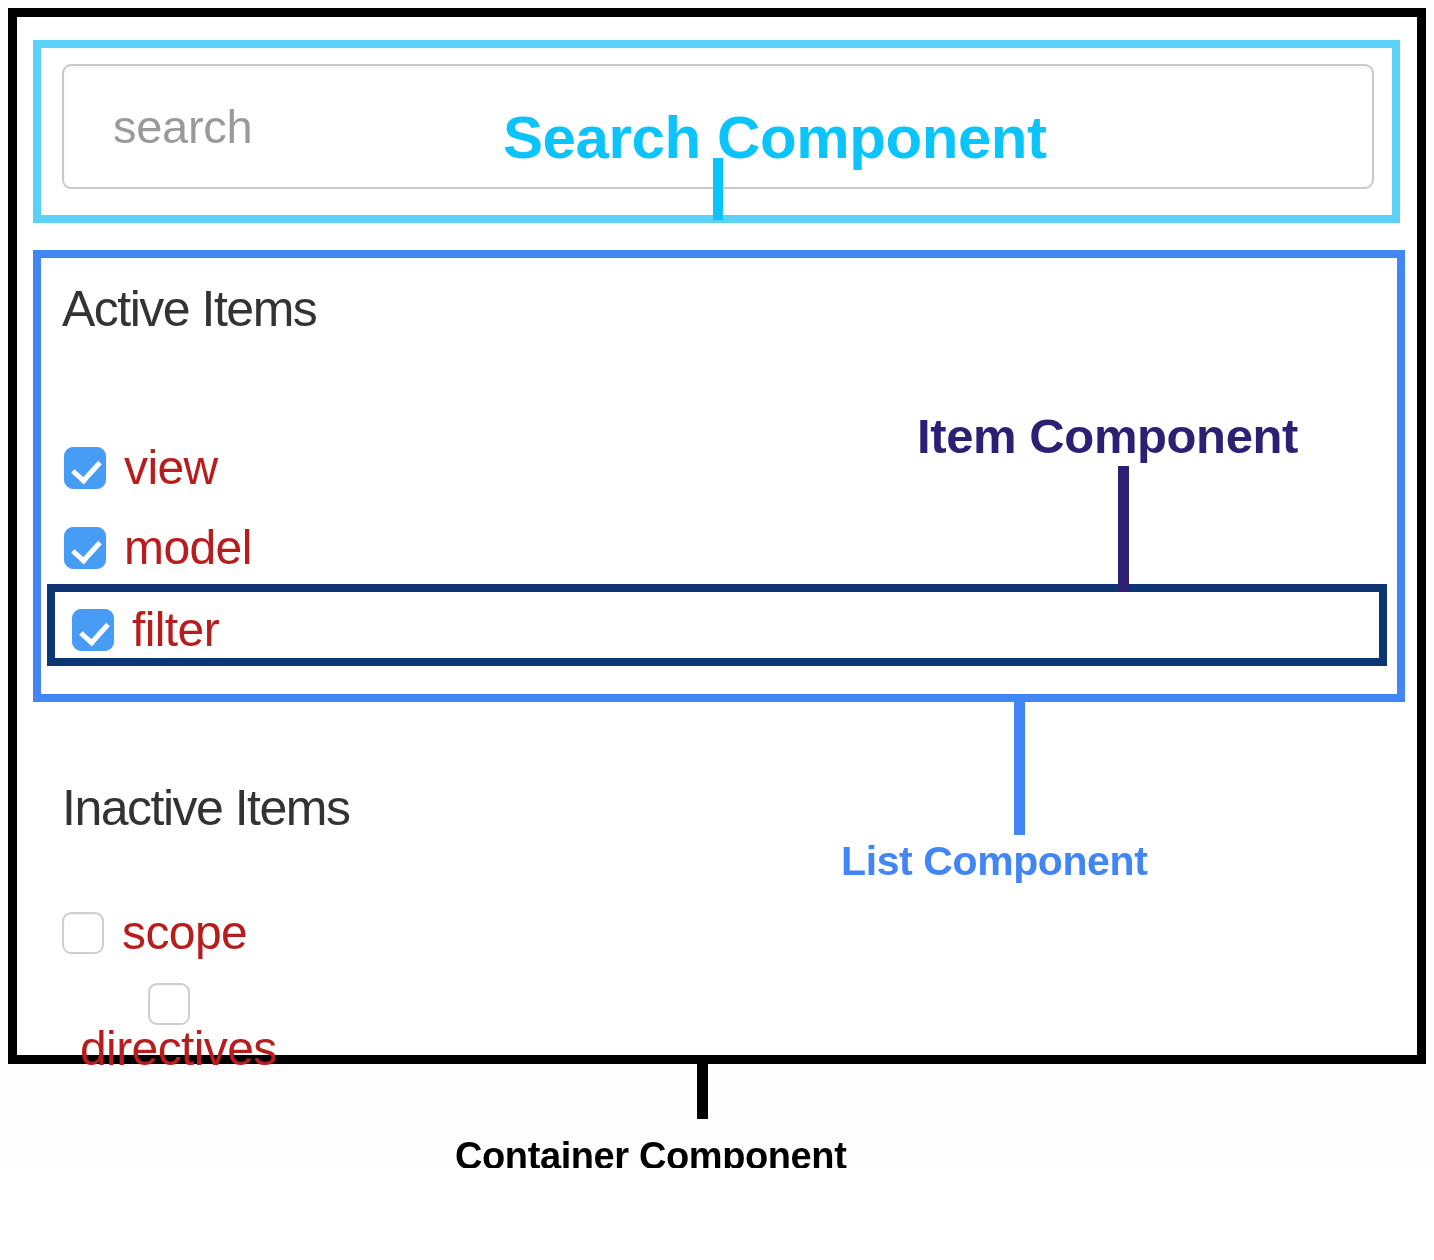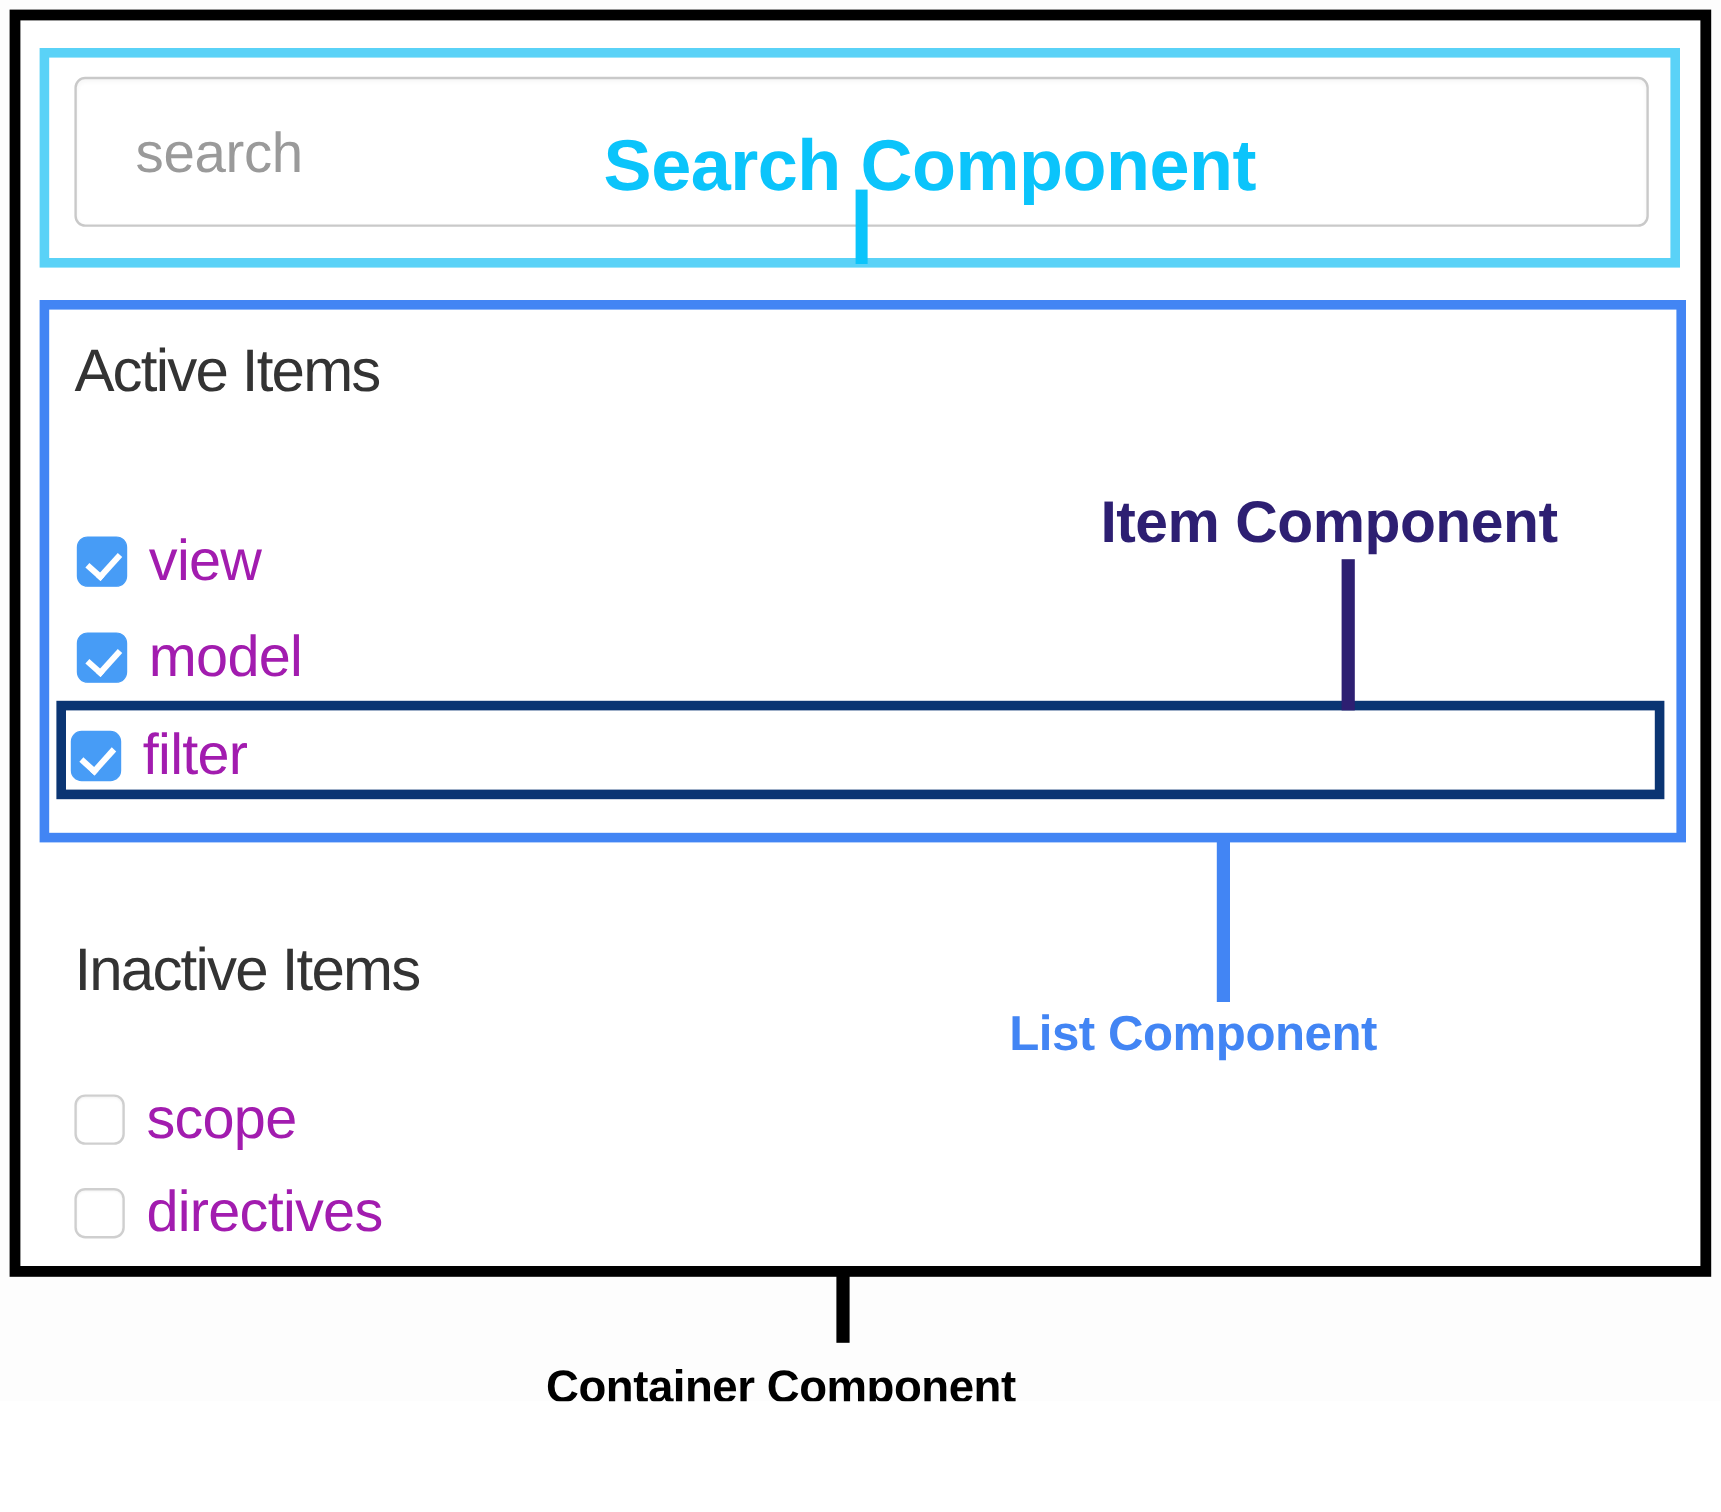--- a/index.html
+++ b/index.html
@@ -90,21 +90,21 @@
 
   
   .cb-row {
     position: absolute;
     display: flex;
     align-items: center;
     height: 56px;
   }
   .cb-row .cb-label {
     font-size: 48px;
-    color: #a21caf;
+    color: #b91c1c;
     font-family: "Liberation Sans", sans-serif;
     letter-spacing: -0.6px;
     margin-left: 18px;
     white-space: nowrap;
     line-height: 1;
   }
 
   .checkbox {
     width: 42px;
     height: 42px;
@@ -129,23 +129,23 @@
     transform: rotate(42deg);
   }
   .checkbox.unchecked {
     background: #ffffff;
     border: 2px solid #cfcfcf;
     box-shadow: inset 0 1px 2px rgba(0,0,0,0.05);
   }
 
   .row-view     { left: 64px; top: 440px; }
   .row-model    { left: 64px; top: 520px; }
-  .row-filter   { left: 59px; top: 602px; align-items: center; }
+  .row-filter   { left: 72px; top: 602px; align-items: center; }
   .row-scope    { left: 62px; top: 905px; }
-  .row-direct   { left: 62px; top: 983px; }
+  .row-direct   { left: 62px; top: 983px; flex-direction: column; }
 
   
   .item-box {
     position: absolute;
     left: 47px;
     top: 584px;
     width: 1340px;
     height: 82px;
     box-sizing: border-box;
     border: 8px solid #0B3573;

